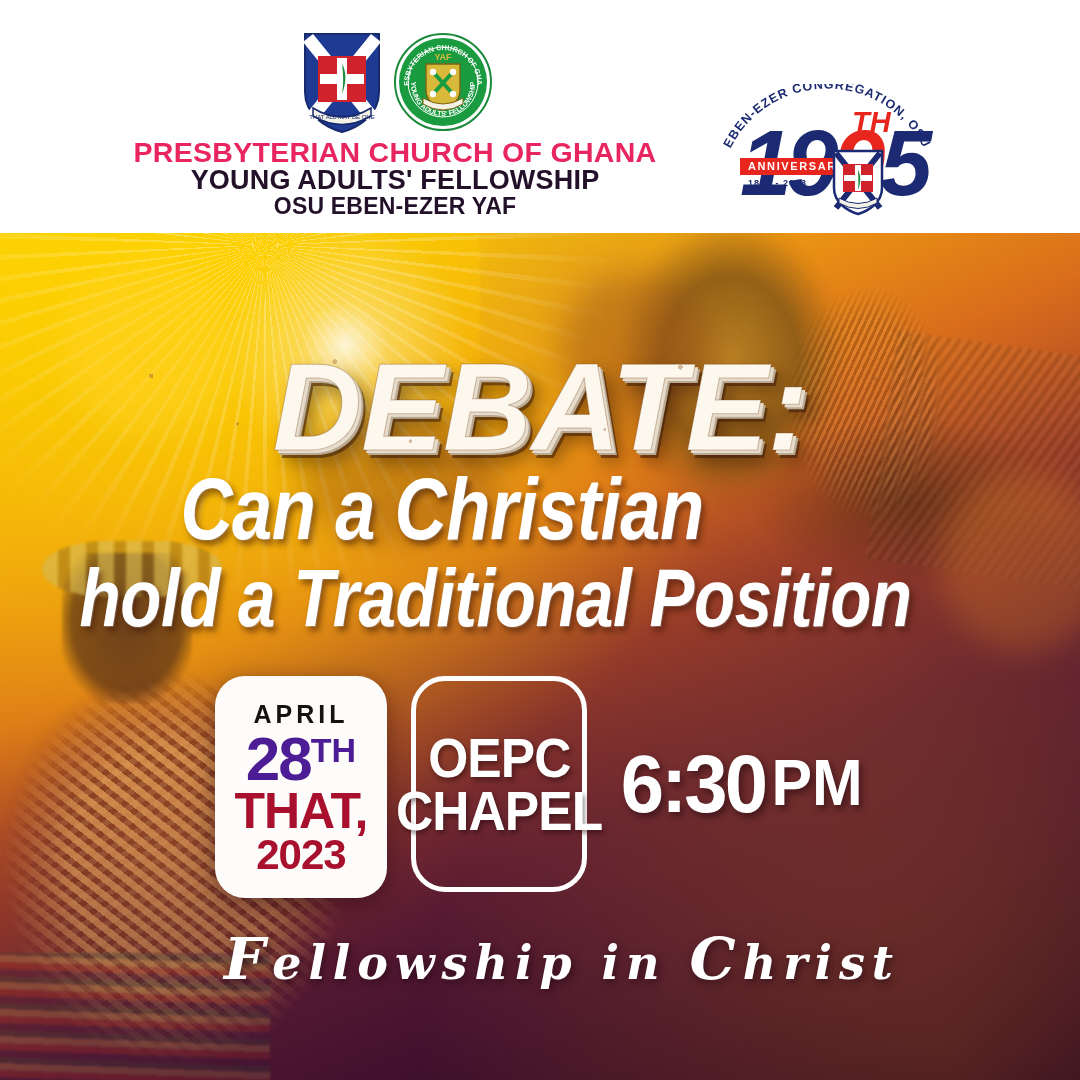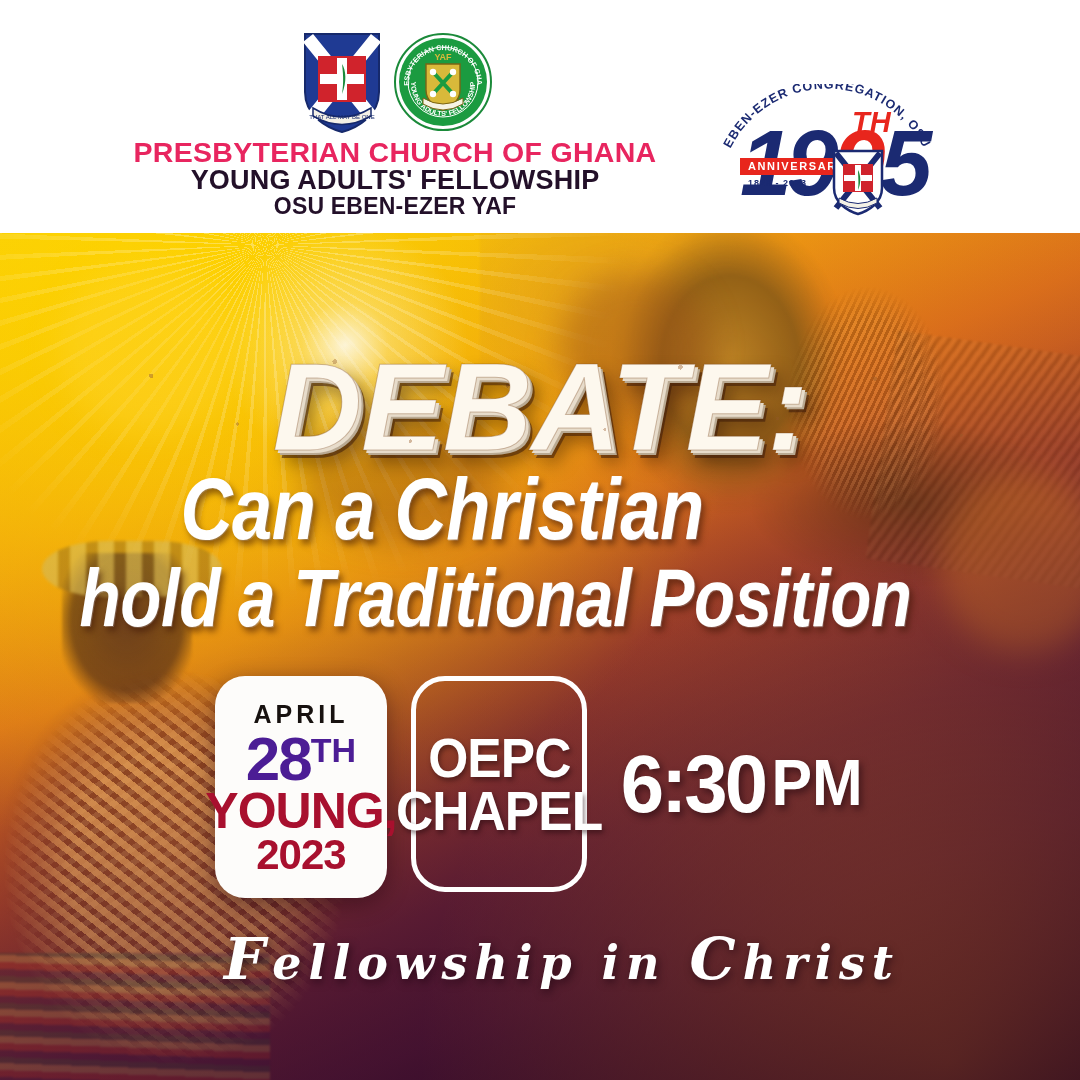--- a/index.html
+++ b/index.html
@@ -336,21 +336,21 @@
   <div class="q-lines">
     <span class="q1">Can a Christian</span>
     <span class="q2">hold a Traditional Position</span>
   </div>
 
   <div class="info-row">
 
     <div class="date-card">
       <div class="d-friday">APRIL</div>
       <div class="d-28"><span>28</span><sup>TH</sup></div>
-      <div class="d-month">YOUNG,</div>
+      <div class="d-month">THAT,</div>
       <div class="d-year">2023</div>
     </div>
 
     <div class="venue-card">
       <div class="v-line">OEPC</div>
       <div class="v-line">CHAPEL</div>
     </div>
 
     <div class="time-block">
       <div class="t-hm">6:30</div>

